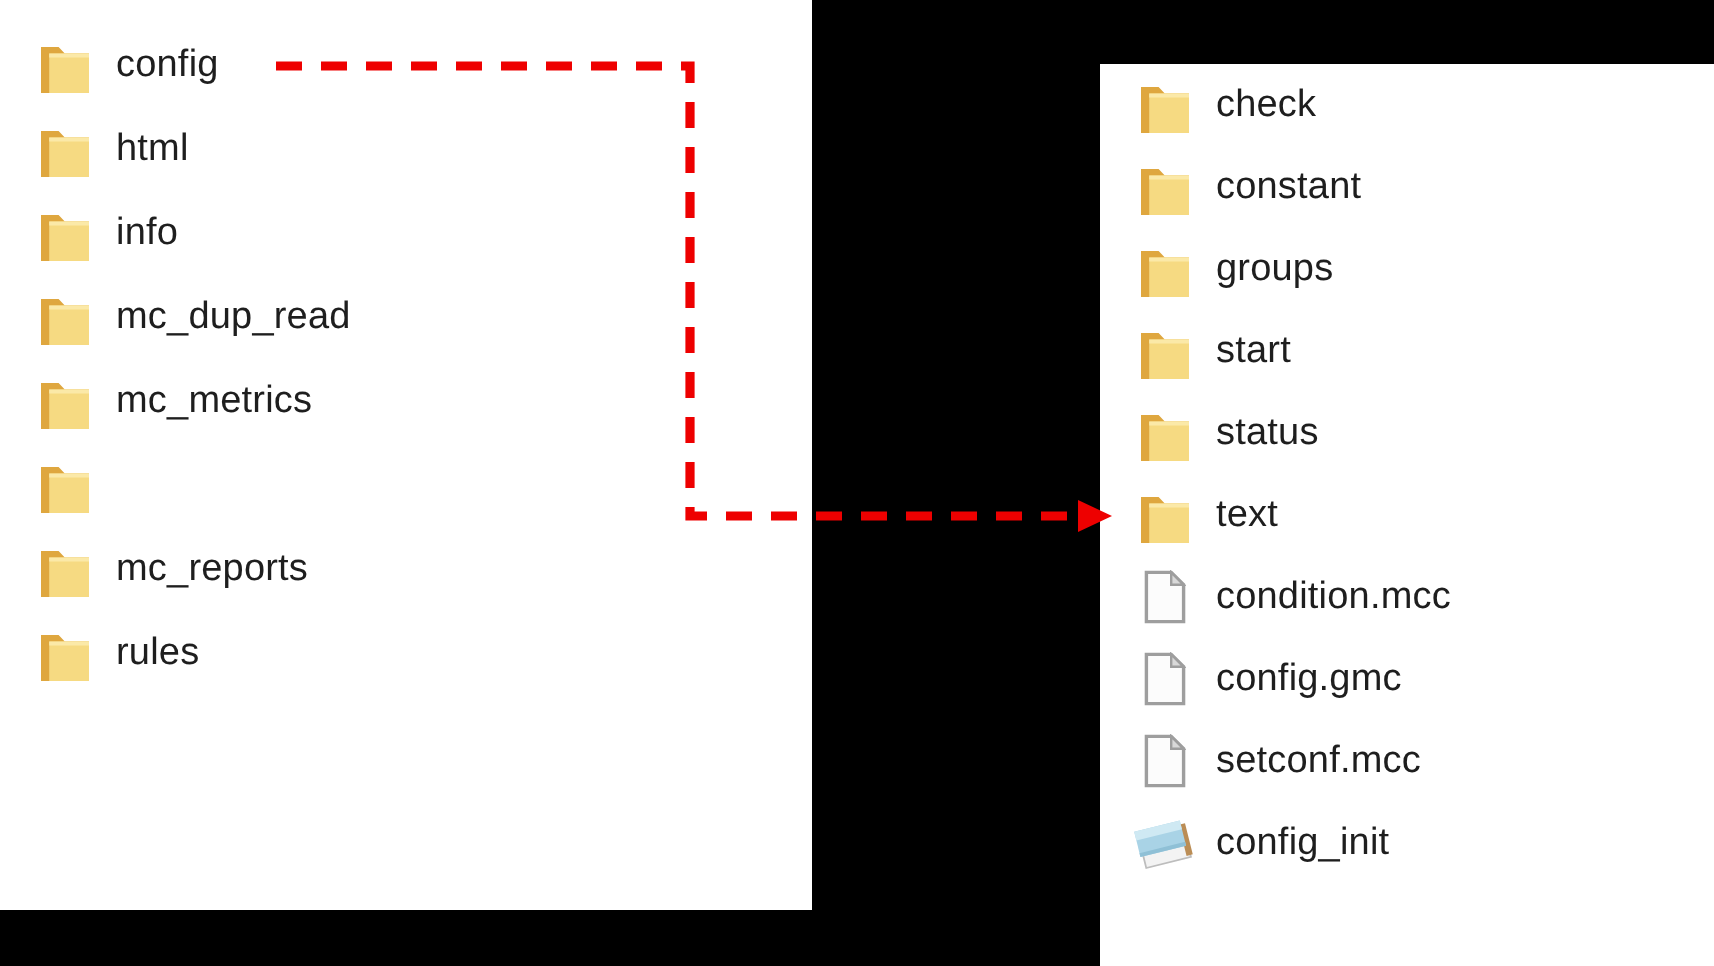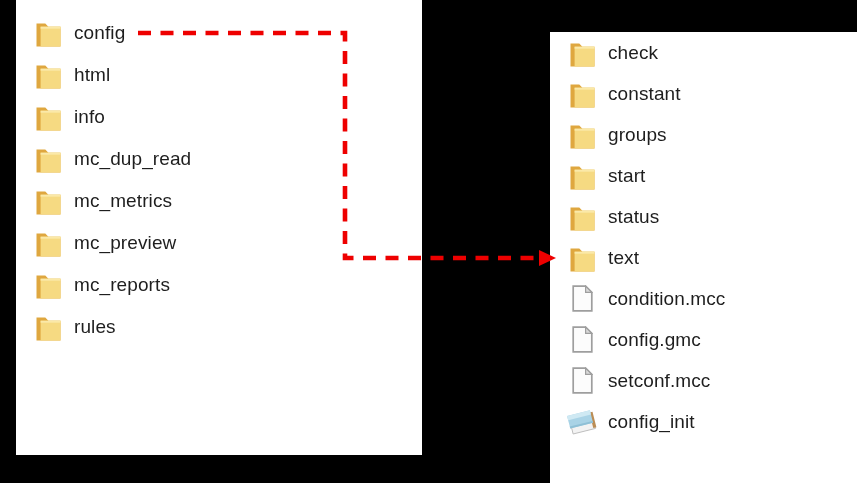--- a/index.html
+++ b/index.html
@@ -12,21 +12,21 @@
     width: 857px;
     height: 483px;
     background: #000000;
     overflow: hidden;
   }
   .panel {
     position: absolute;
     background: #ffffff;
   }
   .panel-left {
-    left: 16px; top: 0;
+    left: 0; top: 0;
     width: 406px; height: 455px;
     padding-top: 12px;
     box-sizing: border-box;
   }
   .panel-right {
     left: 550px; top: 32px;
     width: 307px; height: 451px;
     box-sizing: border-box;
   }
   .file-row {
@@ -129,21 +129,20 @@
 
       <div class="file-row">
         <span class="icon-slot">
           <svg width="27" height="28" viewBox="0 0 27 28">
             <path d="M1.5 4.5 h8.8 l3.1 3.2 h12.1 v19.8 h-24 z" fill="#dfa73f"></path>
             <path d="M5.6 7.7 h19.9 v19.8 h-19.9 z" fill="#f6da82"></path>
             <path d="M5.6 7.7 h19.9 v2 h-19.9 z" fill="#fbe9a8"></path>
           </svg>
 
         </span>
-        <span class="row-label">mc_preview</span>
       </div>
 
       <div class="file-row">
         <span class="icon-slot">
           <svg width="27" height="28" viewBox="0 0 27 28">
             <path d="M1.5 4.5 h8.8 l3.1 3.2 h12.1 v19.8 h-24 z" fill="#dfa73f"></path>
             <path d="M5.6 7.7 h19.9 v19.8 h-19.9 z" fill="#f6da82"></path>
             <path d="M5.6 7.7 h19.9 v2 h-19.9 z" fill="#fbe9a8"></path>
           </svg>
 

